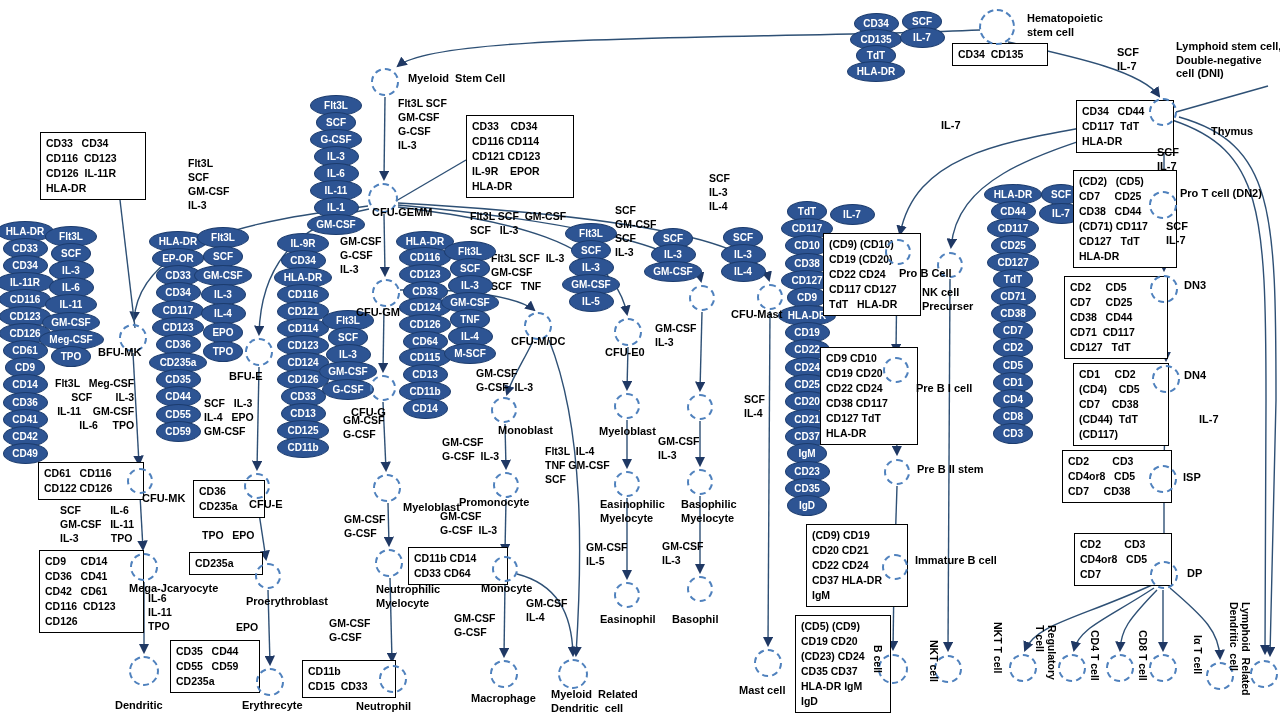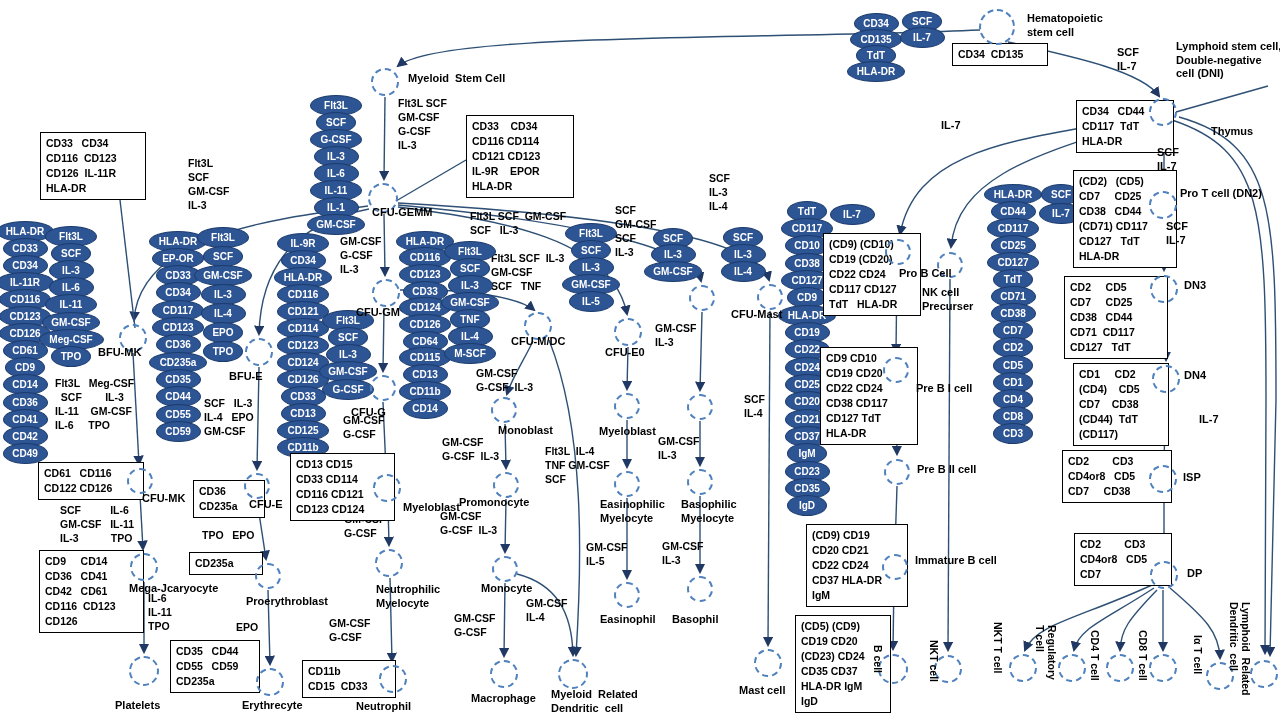--- a/index.html
+++ b/index.html
@@ -236,22 +236,22 @@
     <div class="box" style="left: 1074px; top: 533px; width: 86px;"><div>CD2        CD3</div><div>CD4or8   CD5</div><div>CD7</div></div>
     <div class="box" style="left: 823px; top: 233px; width: 86px;"><div>(CD9) (CD10)</div><div>CD19 (CD20)</div><div>CD22 CD24</div><div>CD117 CD127</div><div>TdT   HLA-DR</div></div>
     <div class="box" style="left: 820px; top: 347px; width: 86px;"><div>CD9 CD10</div><div>CD19 CD20</div><div>CD22 CD24</div><div>CD38 CD117</div><div>CD127 TdT</div><div>HLA-DR</div></div>
     <div class="box" style="left: 806px; top: 524px; width: 90px;"><div>(CD9) CD19</div><div>CD20 CD21</div><div>CD22 CD24</div><div>CD37 HLA-DR</div><div>IgM</div></div>
     <div class="box" style="left: 795px; top: 615px; width: 84px;"><div>(CD5) (CD9)</div><div>CD19 CD20</div><div>(CD23) CD24</div><div>CD35 CD37</div><div>HLA-DR IgM</div><div>IgD</div></div>
     <div class="box" style="left: 38px; top: 462px; width: 94px;"><div>CD61   CD116</div><div>CD122 CD126</div></div>
     <div class="box" style="left: 39px; top: 550px; width: 93px;"><div>CD9     CD14</div><div>CD36   CD41</div><div>CD42   CD61</div><div>CD116  CD123</div><div>CD126</div></div>
     <div class="box" style="left: 193px; top: 480px; width: 60px;"><div>CD36</div><div>CD235a</div></div>
     <div class="box" style="left: 189px; top: 552px; width: 62px;"><div>CD235a</div></div>
     <div class="box" style="left: 170px; top: 640px; width: 78px;"><div>CD35   CD44</div><div>CD55   CD59</div><div>CD235a</div></div>
-    <div class="box" style="left: 290px; top: 453px; width: 93px;"><div>CD13 CD15</div><div>CD33 CD114</div><div>CD116 CD121</div><div>CD123 CD124</div></div>
     <div class="box" style="left: 302px; top: 660px; width: 82px;"><div>CD11b</div><div>CD15  CD33</div></div>
+    <div class="box" style="left: 408px; top: 547px; width: 88px;"><div>CD11b CD14</div><div>CD33 CD64</div></div>
     <div class="cell" style="left: 979px; top: 9px; width: 36px; height: 36px;"></div>
     <div class="cell" style="left: 371px; top: 68px; width: 28px; height: 28px;"></div>
     <div class="cell" style="left: 368px; top: 183px; width: 30px; height: 30px;"></div>
     <div class="cell" style="left: 1149px; top: 98px; width: 28px; height: 28px;"></div>
     <div class="cell" style="left: 119px; top: 324px; width: 28px; height: 28px;"></div>
     <div class="cell" style="left: 245px; top: 338px; width: 28px; height: 28px;"></div>
     <div class="cell" style="left: 127px; top: 468px; width: 26px; height: 26px;"></div>
     <div class="cell" style="left: 244px; top: 473px; width: 26px; height: 26px;"></div>
     <div class="cell" style="left: 130px; top: 553px; width: 28px; height: 28px;"></div>
     <div class="cell" style="left: 255px; top: 563px; width: 26px; height: 26px;"></div>
@@ -315,31 +315,31 @@
     <div class="vlbl" style="left: 1034px; top: 625px;"><div>Regulatory</div><div>T cell</div></div>
     <div class="vlbl" style="left: 1089px; top: 630px;"><div>CD4 T cell</div></div>
     <div class="vlbl" style="left: 1137px; top: 630px;"><div>CD8 T cell</div></div>
     <div class="vlbl" style="left: 1192px; top: 635px;"><div>Iα T cell</div></div>
     <div class="vlbl" style="left: 1228px; top: 602px;"><div>Lymphoid  Related</div><div>Dendritic  cell</div></div>
     <div class="vlbl" style="left: 872px; top: 645px;"><div>B cell</div></div>
     <div class="vlbl" style="left: 928px; top: 640px;"><div>NKT cell</div></div>
     <div class="lbl" style="left: 899px; top: 267px;"><div>Pro B Cell</div></div>
     <div class="lbl" style="left: 922px; top: 286px;"><div>NK cell</div><div>Precurser</div></div>
     <div class="lbl" style="left: 916px; top: 362px; margin-top: 20px;"><div>Pre B I cell</div></div>
-    <div class="lbl" style="left: 917px; top: 463px;"><div>Pre B II cell</div></div>
+    <div class="lbl" style="left: 917px; top: 463px;"><div>Pre B II stem</div></div>
     <div class="lbl" style="left: 915px; top: 554px;"><div>Immature B cell</div></div>
     <div class="lbl" style="left: 739px; top: 684px;"><div>Mast cell</div></div>
     <div class="lbl" style="left: 731px; top: 308px;"><div>CFU-Mast</div></div>
     <div class="lbl" style="left: 98px; top: 346px;"><div>BFU-MK</div></div>
     <div class="lbl" style="left: 229px; top: 370px;"><div>BFU-E</div></div>
     <div class="lbl" style="left: 142px; top: 492px;"><div>CFU-MK</div></div>
     <div class="lbl" style="left: 249px; top: 498px;"><div>CFU-E</div></div>
     <div class="lbl" style="left: 129px; top: 582px;"><div>Mega-Jcaryocyte</div></div>
     <div class="lbl" style="left: 246px; top: 595px;"><div>Proerythroblast</div></div>
-    <div class="lbl" style="left: 115px; top: 699px;"><div>Platelets</div></div>
+    <div class="lbl" style="left: 115px; top: 699px;"><div>Dendritic</div></div>
     <div class="lbl" style="left: 242px; top: 699px;"><div>Erythrecyte</div></div>
     <div class="lbl" style="left: 356px; top: 306px;"><div>CFU-GM</div></div>
     <div class="lbl" style="left: 351px; top: 406px;"><div>CFU-G</div></div>
     <div class="lbl" style="left: 403px; top: 501px;"><div>Myeloblast</div></div>
     <div class="lbl" style="left: 376px; top: 583px;"><div>Neutrophilic</div><div>Myelocyte</div></div>
     <div class="lbl" style="left: 356px; top: 700px;"><div>Neutrophil</div></div>
     <div class="lbl" style="left: 511px; top: 335px;"><div>CFU-M/DC</div></div>
     <div class="lbl" style="left: 498px; top: 424px;"><div>Monoblast</div></div>
     <div class="lbl" style="left: 459px; top: 496px;"><div>Promonocyte</div></div>
     <div class="lbl" style="left: 481px; top: 582px;"><div>Monocyte</div></div>
@@ -348,21 +348,21 @@
     <div class="lbl" style="left: 605px; top: 346px;"><div>CFU-E0</div></div>
     <div class="lbl" style="left: 599px; top: 425px;"><div>Myeloblast</div></div>
     <div class="lbl" style="left: 600px; top: 498px;"><div>Easinophilic</div><div>Myelocyte</div></div>
     <div class="lbl" style="left: 600px; top: 613px;"><div>Easinophil</div></div>
     <div class="lbl" style="left: 681px; top: 498px;"><div>Basophilic</div><div>Myelocyte</div></div>
     <div class="lbl" style="left: 672px; top: 613px;"><div>Basophil</div></div>
     <div class="cyt" style="left: 398px; top: 96px;"><div>Flt3L SCF</div><div>GM-CSF</div><div>G-CSF</div><div>IL-3</div></div>
     <div class="cyt" style="left: 188px; top: 156px;"><div>Flt3L</div><div>SCF</div><div>GM-CSF</div><div>IL-3</div></div>
     <div class="cyt" style="left: 470px; top: 209px;"><div>Flt3L SCF  GM-CSF</div><div>SCF   IL-3</div></div>
     <div class="cyt" style="left: 340px; top: 234px;"><div>GM-CSF</div><div>G-CSF</div><div>IL-3</div></div>
-    <div class="cyt" style="left: 55px; top: 376px;"><div>Flt3L   Meg-CSF</div><div>  SCF        IL-3</div><div>IL-11    GM-CSF</div><div>IL-6     TPO</div></div>
+    <div class="cyt" style="left: 55px; top: 376px; text-align: right;"><div>Flt3L   Meg-CSF</div><div>  SCF        IL-3</div><div>IL-11    GM-CSF</div><div>IL-6     TPO</div></div>
     <div class="cyt" style="left: 204px; top: 396px;"><div>SCF   IL-3</div><div>IL-4   EPO</div><div>GM-CSF</div></div>
     <div class="cyt" style="left: 60px; top: 503px;"><div>SCF          IL-6</div><div>GM-CSF   IL-11</div><div>IL-3           TPO</div></div>
     <div class="cyt" style="left: 202px; top: 528px;"><div>TPO   EPO</div></div>
     <div class="cyt" style="left: 148px; top: 591px;"><div>IL-6</div><div>IL-11</div><div>TPO</div></div>
     <div class="cyt" style="left: 236px; top: 620px;"><div>EPO</div></div>
     <div class="cyt" style="left: 491px; top: 251px;"><div>Flt3L SCF  IL-3</div><div>GM-CSF</div><div>SCF   TNF</div></div>
     <div class="cyt" style="left: 343px; top: 413px;"><div>GM-CSF</div><div>G-CSF</div></div>
     <div class="cyt" style="left: 476px; top: 366px;"><div>GM-CSF</div><div>G-CSF  IL-3</div></div>
     <div class="cyt" style="left: 442px; top: 435px;"><div>GM-CSF</div><div>G-CSF  IL-3</div></div>
     <div class="cyt" style="left: 440px; top: 509px;"><div>GM-CSF</div><div>G-CSF  IL-3</div></div>

